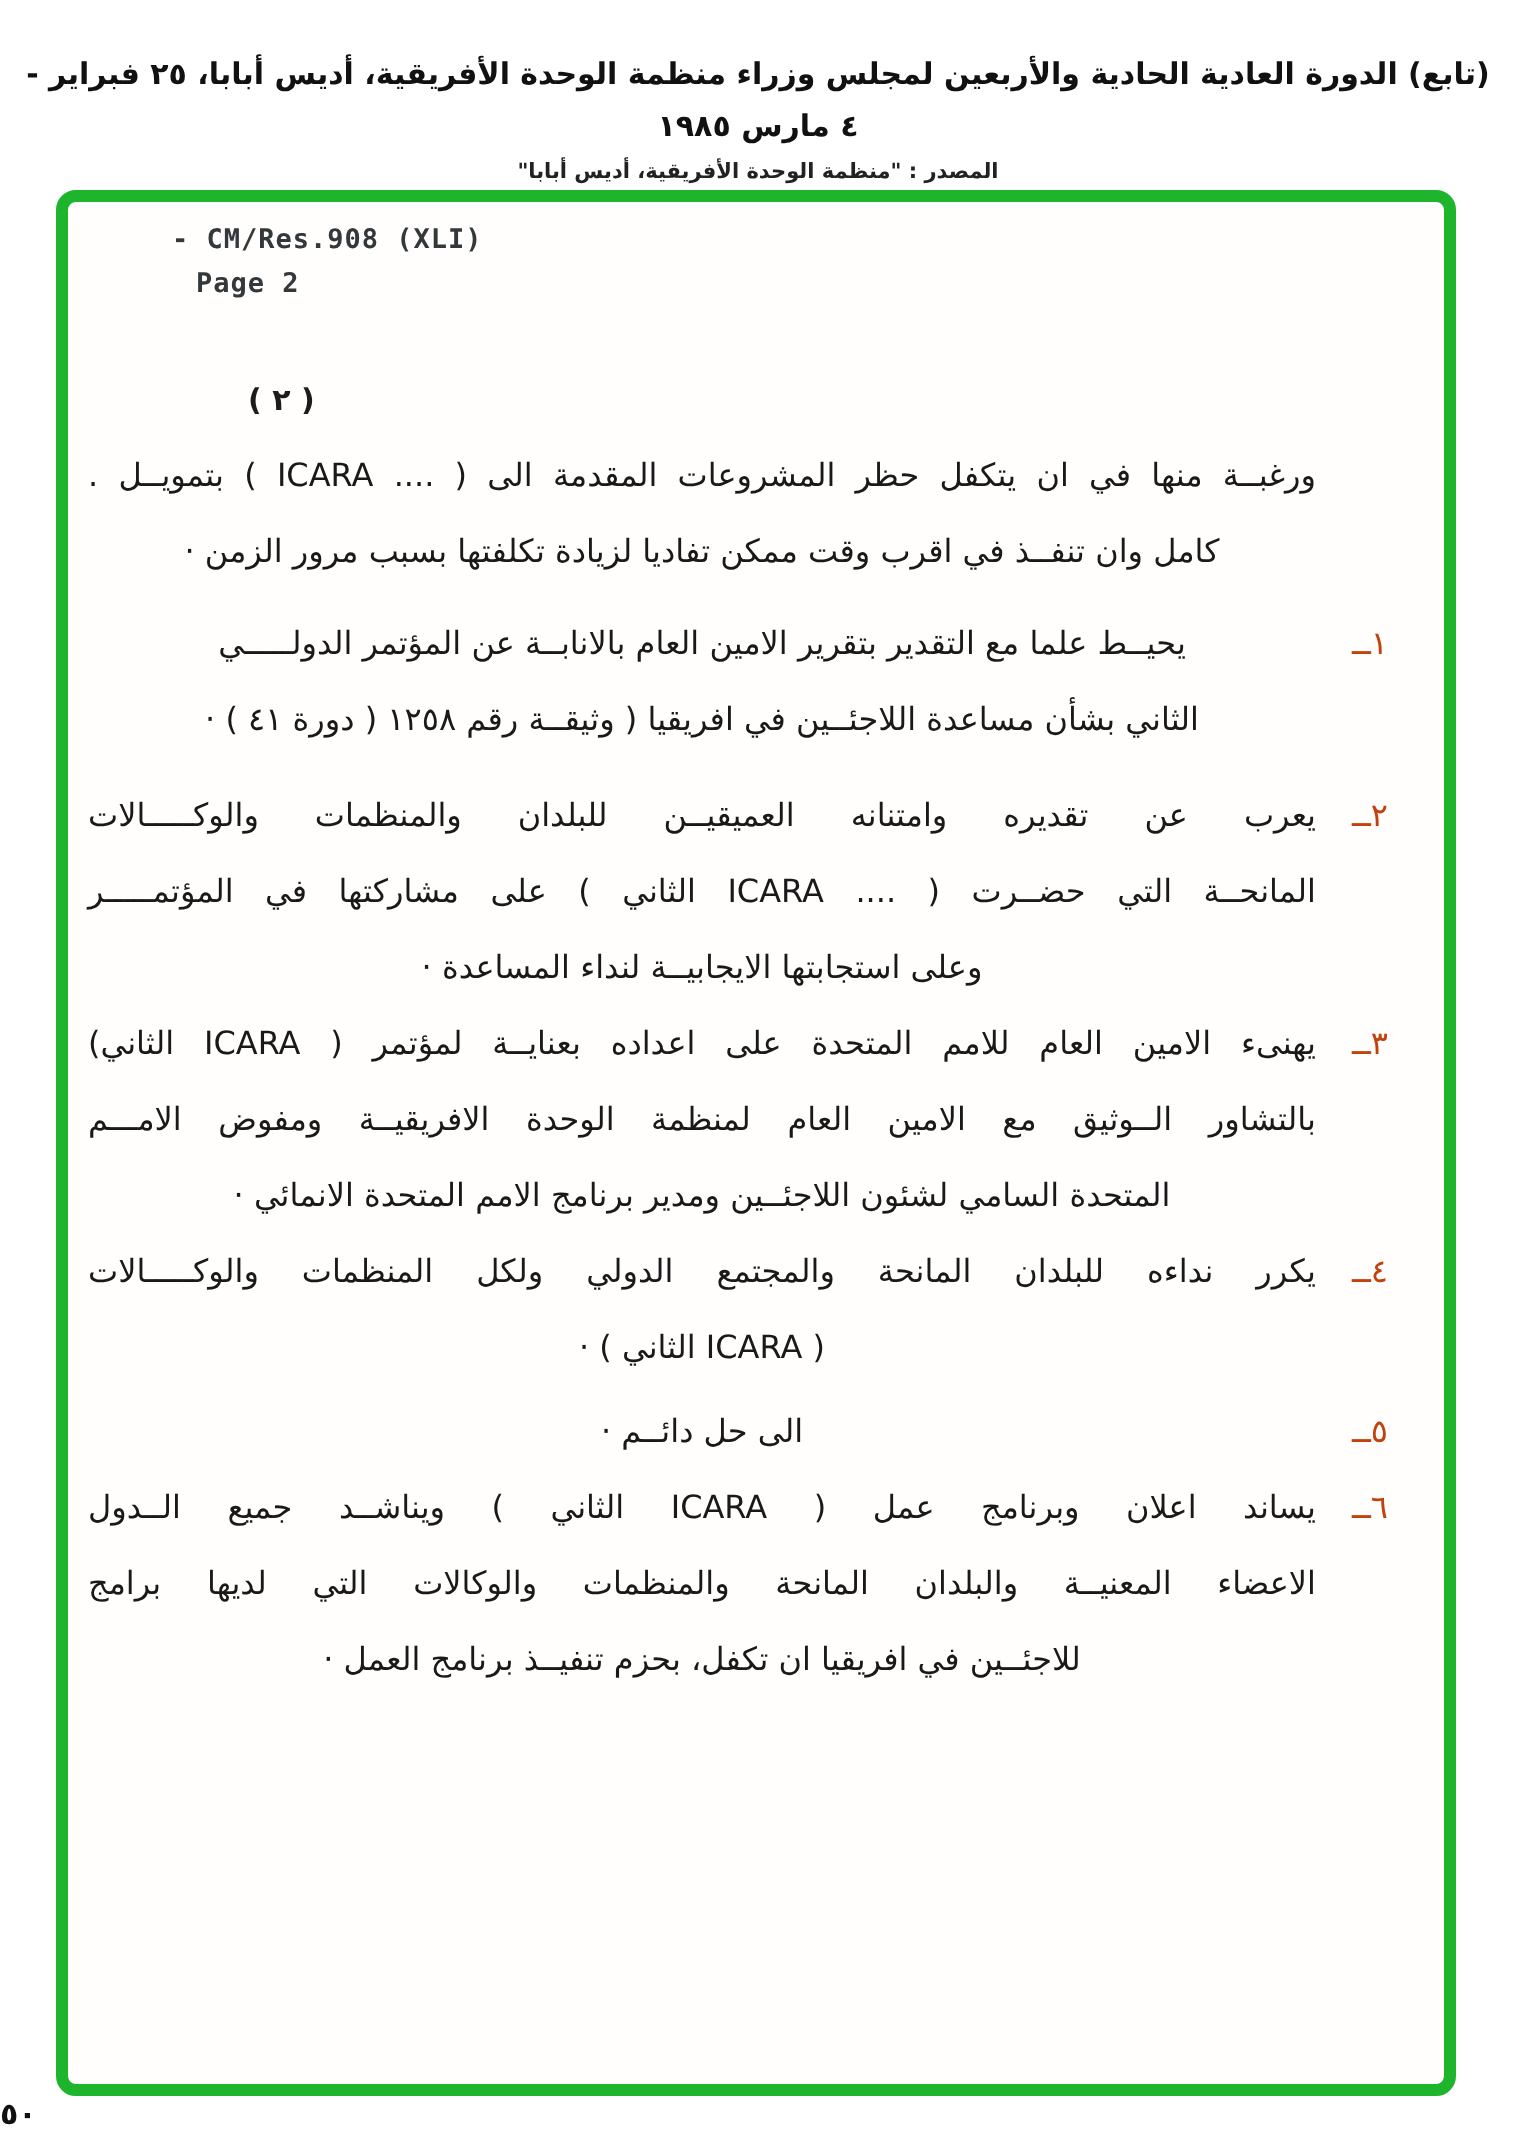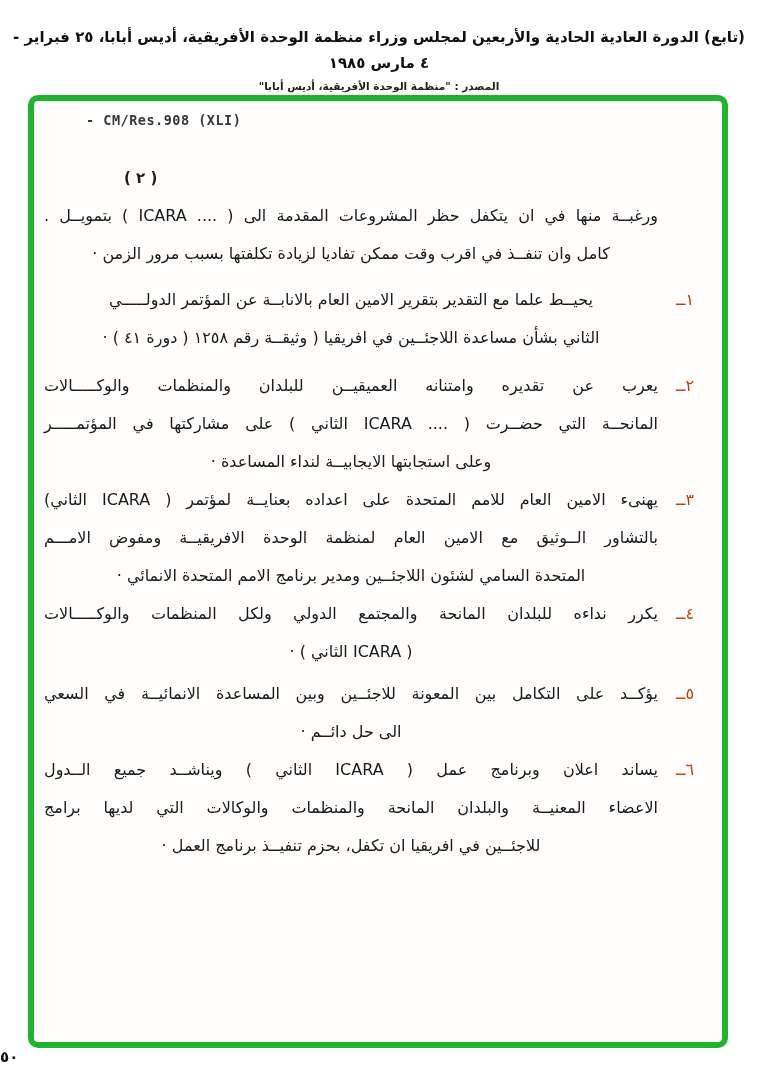--- a/index.html
+++ b/index.html
@@ -101,20 +101,21 @@
   <div class="header">
     <div class="header-line1">(تابع)  الدورة العادية الحادية والأربعين لمجلس وزراء منظمة الوحدة الأفريقية، أديس أبابا، ٢٥ فبراير - ٤ مارس ١٩٨٥</div>
     <div class="header-line2">المصدر :  "منظمة الوحدة الأفريقية، أديس أبابا"</div>
   </div>
 
   <div class="frame">
     <div class="content">
 
       <div class="ref-block">
         <div>- CM/Res.908 (XLI)</div>
+        <div class="ref-page">Page 2</div>
       </div>
 
       <div class="section-number">( ٢ )</div>
 
 
       <div class="ar preamble mt10">
         <div class="l-stretch">ورغبــة  منها في ان يتكفل حظر المشروعات  المقدمة الى ( .... ICARA )  بتمويــل .</div>
         <div class="l-center">كامل  وان تنفــذ  في اقرب وقت ممكن  تفاديا لزيادة تكلفتها بسبب مرور الزمن ·</div>
       </div>
 
@@ -148,21 +149,20 @@
         <div class="item-num">٤ــ</div>
         <div class="item-body">
           <div class="l-stretch">يكرر نداءه للبلدان  المانحة والمجتمع الدولي  ولكل المنظمات  والوكـــــالات</div>
           <div class="l-center">(   ICARA   الثاني ) ·</div>
         </div>
       </div>
 
       <div class="ar item mt4">
         <div class="item-num">٥ــ</div>
         <div class="item-body">
-          <div class="l-stretch">يؤكــد  على التكامل بين المعونة للاجئــين  وبين المساعدة الانمائيــة في السعي</div>
           <div class="l-center">الى حل دائــم ·</div>
         </div>
       </div>
 
       <div class="ar item">
         <div class="item-num">٦ــ</div>
         <div class="item-body">
           <div class="l-stretch">يساند اعلان وبرنامج عمل (   ICARA   الثاني ) ويناشــد جميع الــدول</div>
           <div class="l-stretch">الاعضاء المعنيــة والبلدان  المانحة والمنظمات والوكالات التي  لديها برامج</div>
           <div class="l-center">للاجئــين في افريقيا ان تكفل، بحزم تنفيــذ برنامج العمل ·</div>

